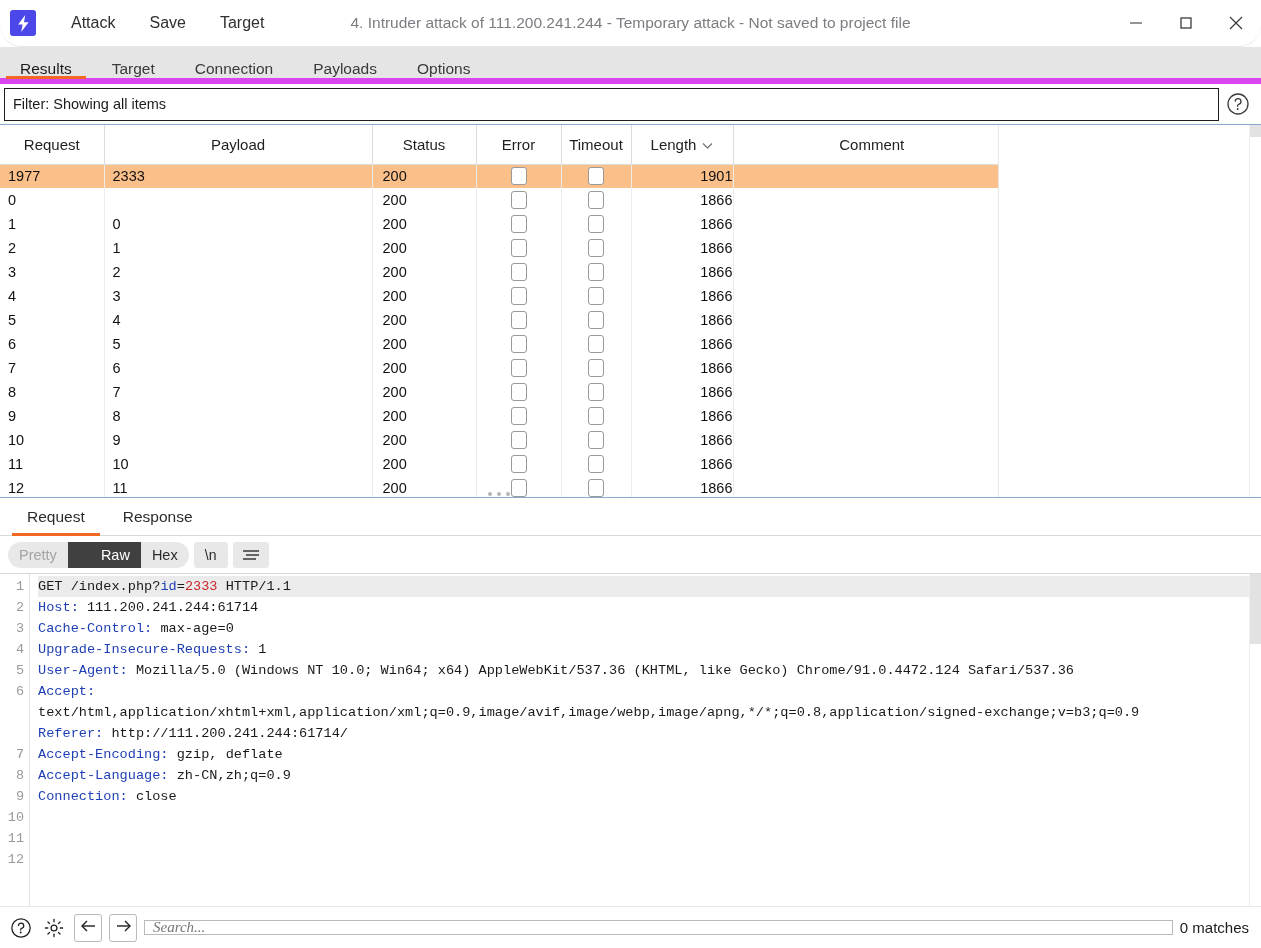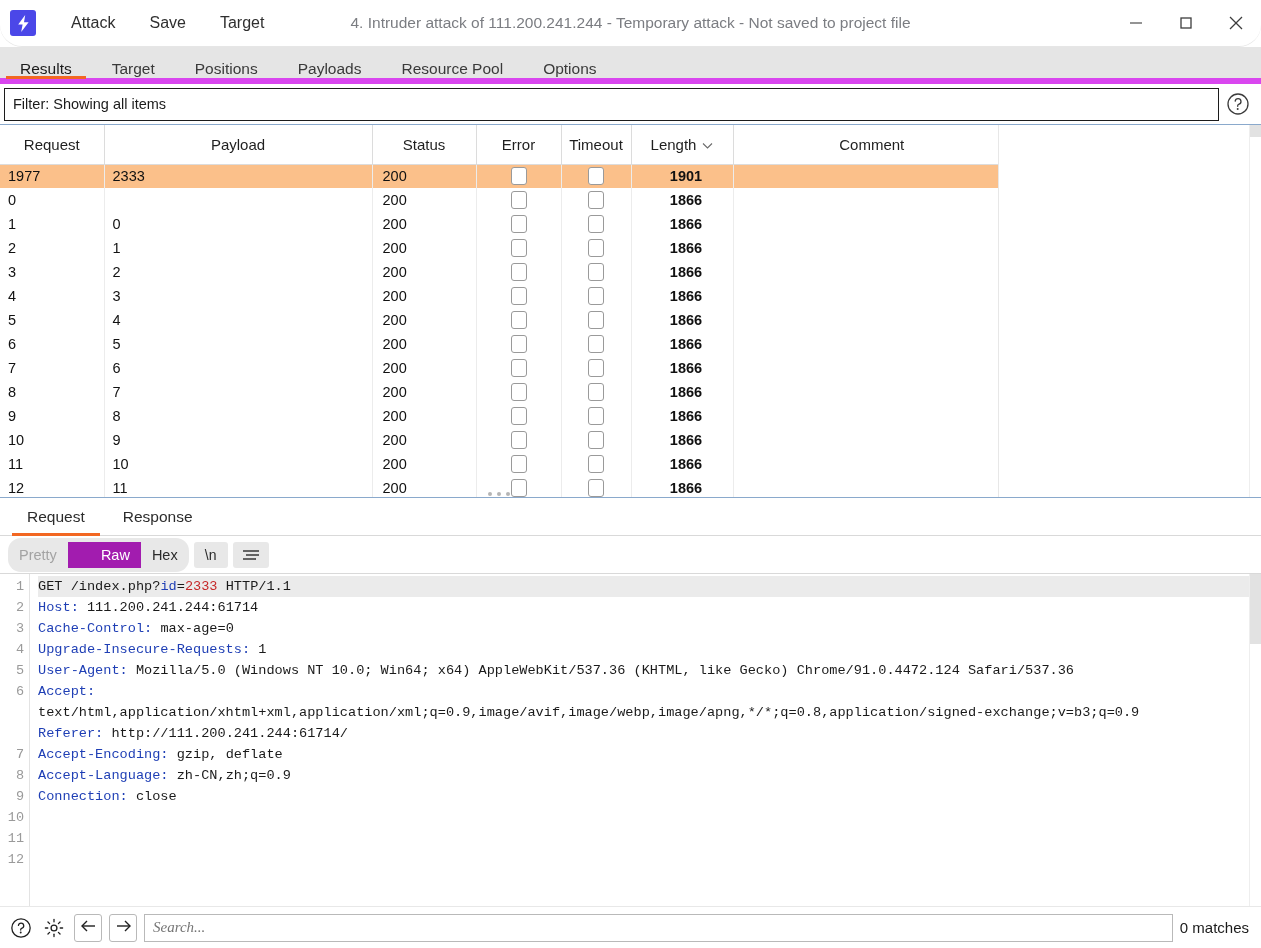--- a/index.html
+++ b/index.html
@@ -166,21 +166,21 @@
     overflow: hidden;
     vertical-align: middle;
   }
   table.results td.c-sep { border-right: 1px solid #ececec; }
   tr.row-sel td { background: #fbc08a; }
   tr.row-sel td.cell-status,
   tr.row-sel td.cell-err,
   tr.row-sel td.cell-to,
   tr.row-sel td.cell-len { background:#fbc08a; }
   .cell-status { text-align: left; padding-left: 10px !important; }
-  .cell-len { text-align: center; padding-left: 8px !important; font-weight: bold; }
+  .cell-len { text-align: right; padding-left: 8px !important; }
   .chk {
     width: 16px; height: 18px;
     border: 1px solid #9a9a9a;
     border-radius: 3px;
     background: #ffffff;
     margin: 0 auto;
     display: block;
     cursor: pointer;
   }
   .cell-err, .cell-to { padding: 0 !important; }
@@ -238,34 +238,34 @@
 
   .viewbar {
     flex: 0 0 37px;
     display: flex; align-items: center;
     padding-left: 8px;
     gap: 5px;
     background: #fff;
   }
   .seg {
     display: flex; align-items: center;
-    height: 34px;
+    height: 26px;
     background: #e8e8e8;
     border-radius: 13px;
     overflow: hidden;
   }
   .seg .segbtn {
     height: 26px;
     padding: 0 11px;
     display: flex; align-items: center;
     font-size: 14.5px;
     color: #666;
     cursor: default;
   }
-  .seg .segbtn.on { background: #a21caf; color: #ffffff; padding-left: 33px; }
+  .seg .segbtn.on { background: #404040; color: #ffffff; padding-left: 33px; }
   .seg .segbtn.dim { color: #a3a3a3; }
   .seg .segbtn.plain { color: #2b2b2b; }
   .pillbtn {
     height: 26px; min-width: 34px;
     padding: 0 9px;
     background: #e8e8e8;
     border-radius: 3px;
     display: flex; align-items: center; justify-content: center;
     font-size: 14px; color: #2b2b2b;
     cursor: default;
@@ -336,21 +336,21 @@
   .nav-btn {
     width: 28px; height: 28px;
     border: 1px solid #b9b9b9;
     border-radius: 3px;
     background: #fff;
     display: flex; align-items: center; justify-content: center;
     cursor: pointer;
   }
   .search-input {
     flex: 1 1 auto;
-    height: 28px;
+    height: 15px;
     border: 1px solid #b9b9b9;
     background: #fff;
     font-family: "Liberation Serif", serif;
     font-style: italic;
     font-size: 15px;
     color: #8c8c8c;
     padding: 0 8px;
     outline: none;
   }
   .matches {
@@ -441,23 +441,22 @@
               <line x1="15" y1="3" x2="3" y2="15" stroke="#3d3d3d" stroke-width="1.3"></line>
             </svg>
         </span>
       </div>
     </div>
   </div>
 
   <div class="tabbar">
     <div class="tab active">Results</div>
     <div class="tab">Target</div>
-    <div class="tab">Positions</div>
+    <div class="tab">Connection</div>
     <div class="tab">Payloads</div>
-    <div class="tab">Resource Pool</div>
     <div class="tab">Options</div>
   </div>
 
   <div class="filterrow">
     <div class="filterbar">Filter: Showing all items</div>
     <div class="help-circle">
       <svg width="24" height="24" viewBox="0 0 24 24">
         <circle cx="12" cy="12" r="10" fill="none" stroke="#3b3b3b" stroke-width="1.3"></circle>
         <path d="M9.2 9.2a2.9 2.9 0 1 1 3.4 3.2c-.7.25-.9.75-.9 1.35v.5" fill="none" stroke="#3b3b3b" stroke-width="1.3" stroke-linecap="round"></path>
         <circle cx="11.7" cy="17" r="1" fill="#3b3b3b"></circle>

